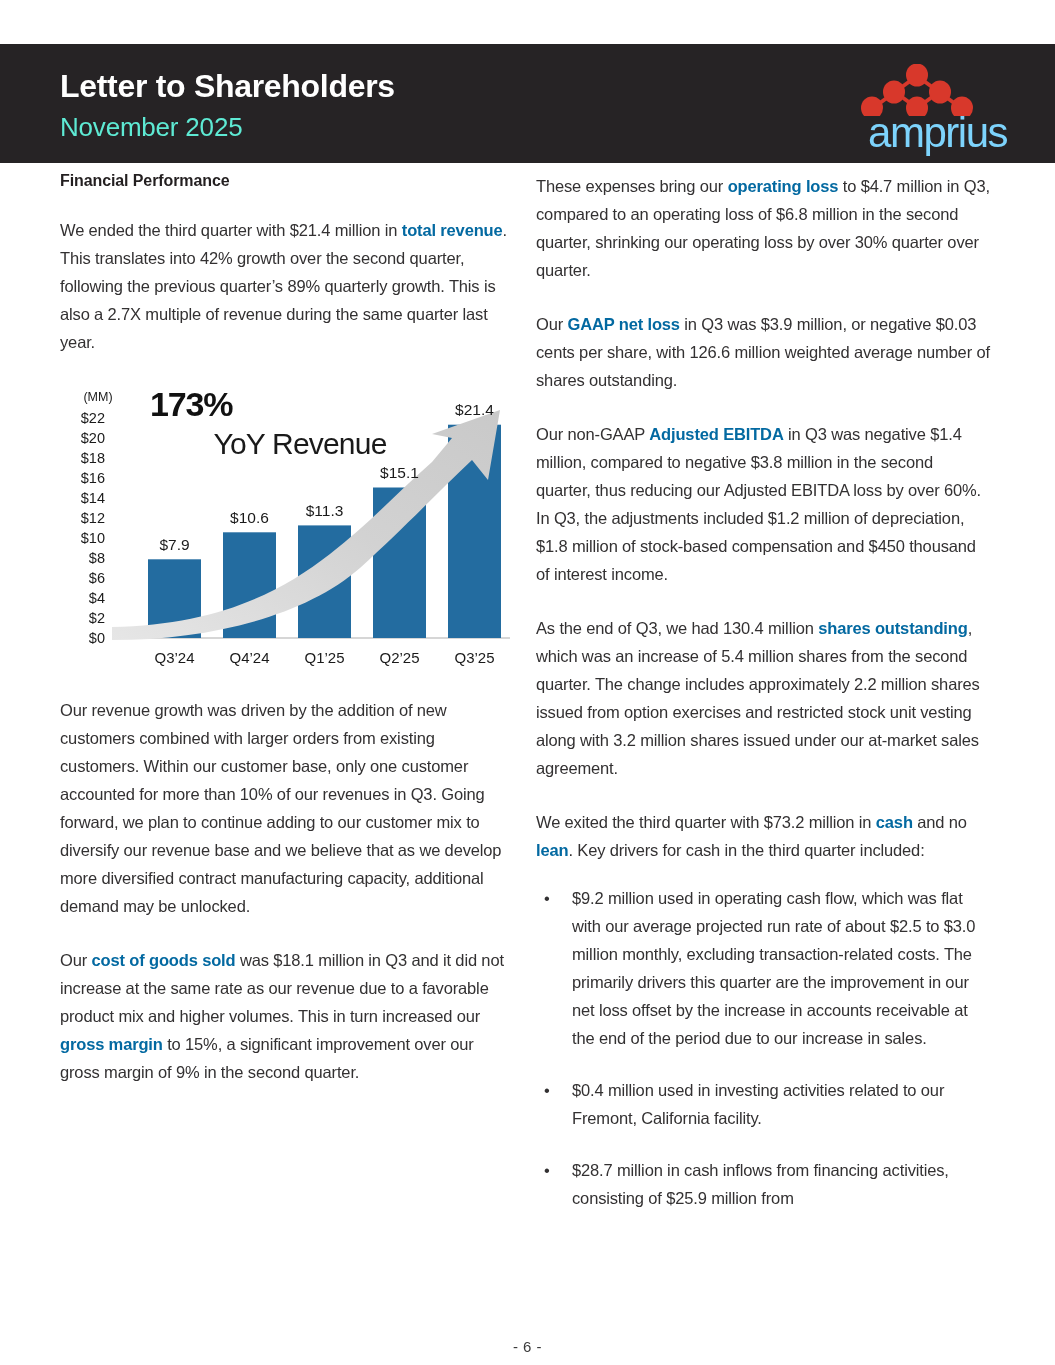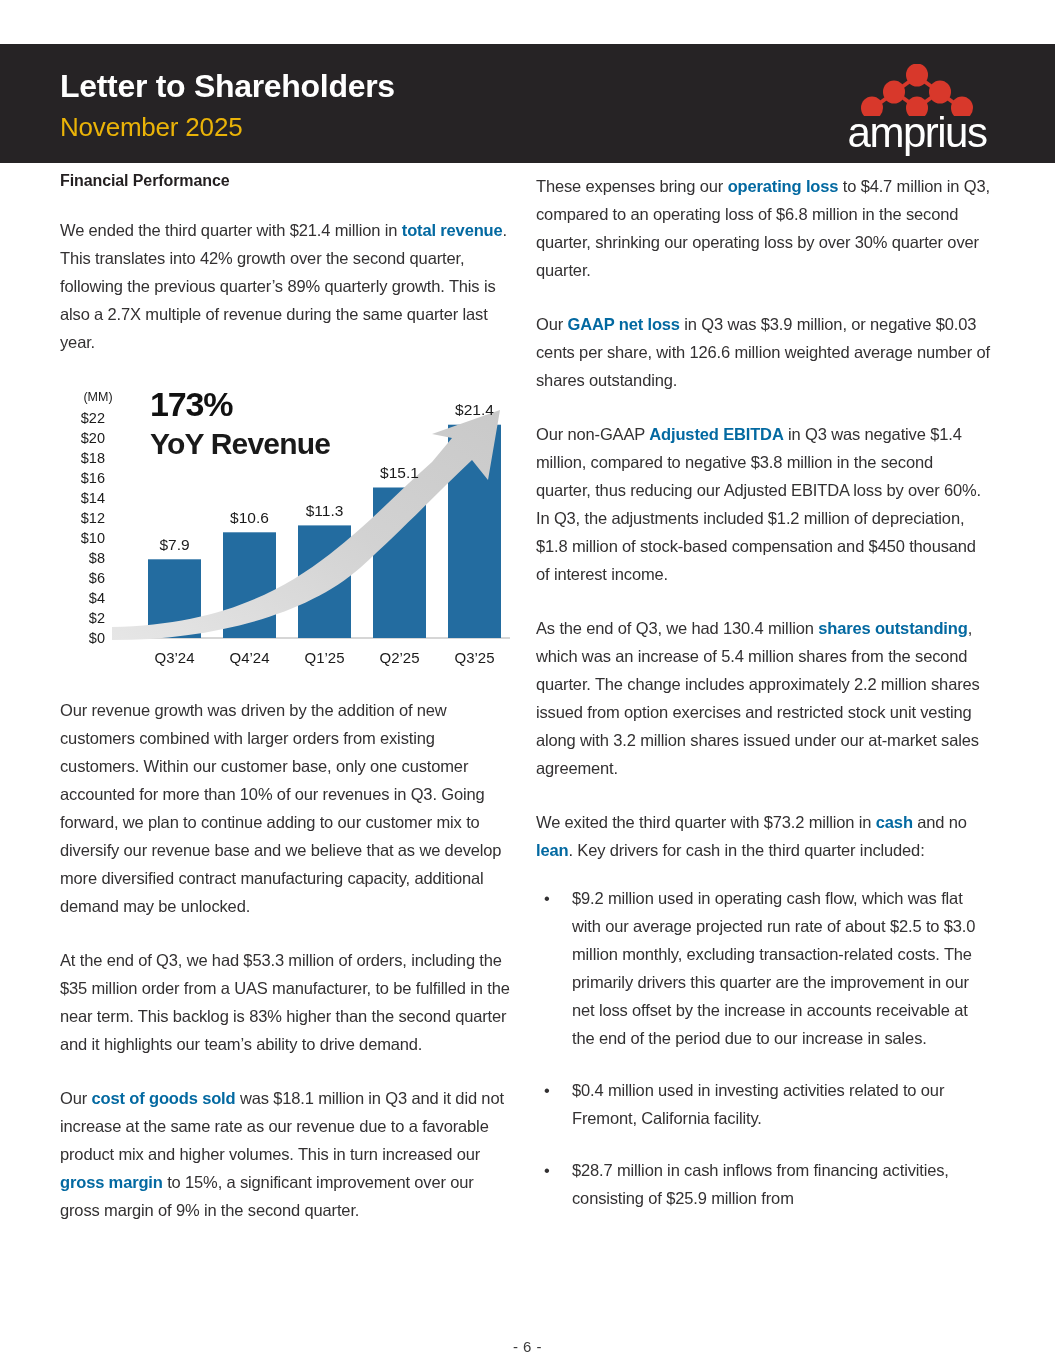--- a/index.html
+++ b/index.html
@@ -18,31 +18,31 @@
     background:#262325;
     margin-top:44px;
   }
   .header-title{
     position:absolute;left:60px;top:24px;
     font-size:32px;font-weight:bold;color:#ffffff;
     letter-spacing:-0.3px;
   }
   .header-sub{
     position:absolute;left:60px;top:68px;
-    font-size:26px;font-weight:normal;color:#eab308;
+    font-size:26px;font-weight:normal;color:#5eead4;
     letter-spacing:-0.2px;
   }
   .logo{
     position:absolute;right:48px;top:20px;width:180px;height:88px;
   }
   .logo-mark{position:absolute;left:24px;top:0;width:132px;height:52px;}
   .logo-word{
     position:absolute;left:0;bottom:-2px;width:180px;
-    text-align:center;
-    font-size:42px;line-height:42px;color:#ffffff;font-weight:normal;
+    text-align:right;
+    font-size:42px;line-height:42px;color:#7dd3fc;font-weight:normal;
     letter-spacing:-1.5px;
   }
 
   
   .page{position:absolute;left:0;top:119px;width:955px;height:1246px;margin-top:8px;}
   .col{position:absolute;top:45px;width:455px;}
   .col-left{left:60px;}
   .col-right{left:536px;}
 
   .sec-head{
@@ -69,22 +69,22 @@
   
   .chart-wrap{
     position:relative;width:455px;height:290px;margin:6px 0 24px 0;
   }
   .chart-svg{display:block;}
   .chart-title-big{
     position:absolute;left:90px;top:3px;width:300px;text-align:left;
     font-size:34px;font-weight:bold;letter-spacing:-1.2px;color:#111111;
   }
   .chart-title-sub{
-    position:absolute;left:90px;top:45px;width:300px;
-    font-size:30px;font-weight:bold;letter-spacing:-0.8px;color:#1a1a1a;
+    position:absolute;left:90px;top:45px;width:300px;text-align:center;
+    font-size:30px;font-weight:normal;letter-spacing:-0.8px;color:#1a1a1a;
   }
 
   .footer-page{
     position:absolute;left:0;bottom:18px;width:1055px;text-align:center;
     font-size:15px;color:#3b3b3b;letter-spacing:0.5px;
   }
 </style>
 </head>
 <body>
 
@@ -172,21 +172,20 @@
         <text x="339.5" y="281" text-anchor="middle" font-family="Liberation Sans, sans-serif" font-size="15" fill="#1a1a1a">Q2’25</text>
         <text x="414.5" y="281" text-anchor="middle" font-family="Liberation Sans, sans-serif" font-size="15" fill="#1a1a1a">Q3’25</text>
       </svg>
 
       <div class="chart-title-big">173%</div>
       <div class="chart-title-sub">YoY Revenue</div>
     </div>
 
     <p class="body">Our revenue growth was driven by the addition of new customers combined with larger orders from existing customers. Within our customer base, only one customer accounted for more than 10% of our revenues in Q3. Going forward, we plan to continue adding to our customer mix to diversify our revenue base and we believe that as we develop more diversified contract manufacturing capacity, additional demand may be unlocked.</p>
 
-    <p class="body">At the end of Q3, we had $53.3 million of orders, including the $35 million order from a UAS manufacturer, to be fulfilled in the near term. This backlog is 83% higher than the second quarter and it highlights our team’s ability to drive demand.</p>
 
     <p class="body"><span>Our </span><b>cost of goods sold</b><span> was $18.1 million in Q3 and it did not increase at the same rate as our revenue due to a favorable product mix and higher volumes. This in turn increased our </span><b>gross margin</b><span> to 15%, a significant improvement over our gross margin of 9% in the second quarter.</span></p>
 
   </div>
 
   <div class="col col-right">
 
 
     <p class="body"><span>These expenses bring our </span><b>operating loss</b><span> to $4.7 million in Q3, compared to an operating loss of $6.8 million in the second quarter, shrinking our operating loss by over 30% quarter over quarter.</span></p>
 

